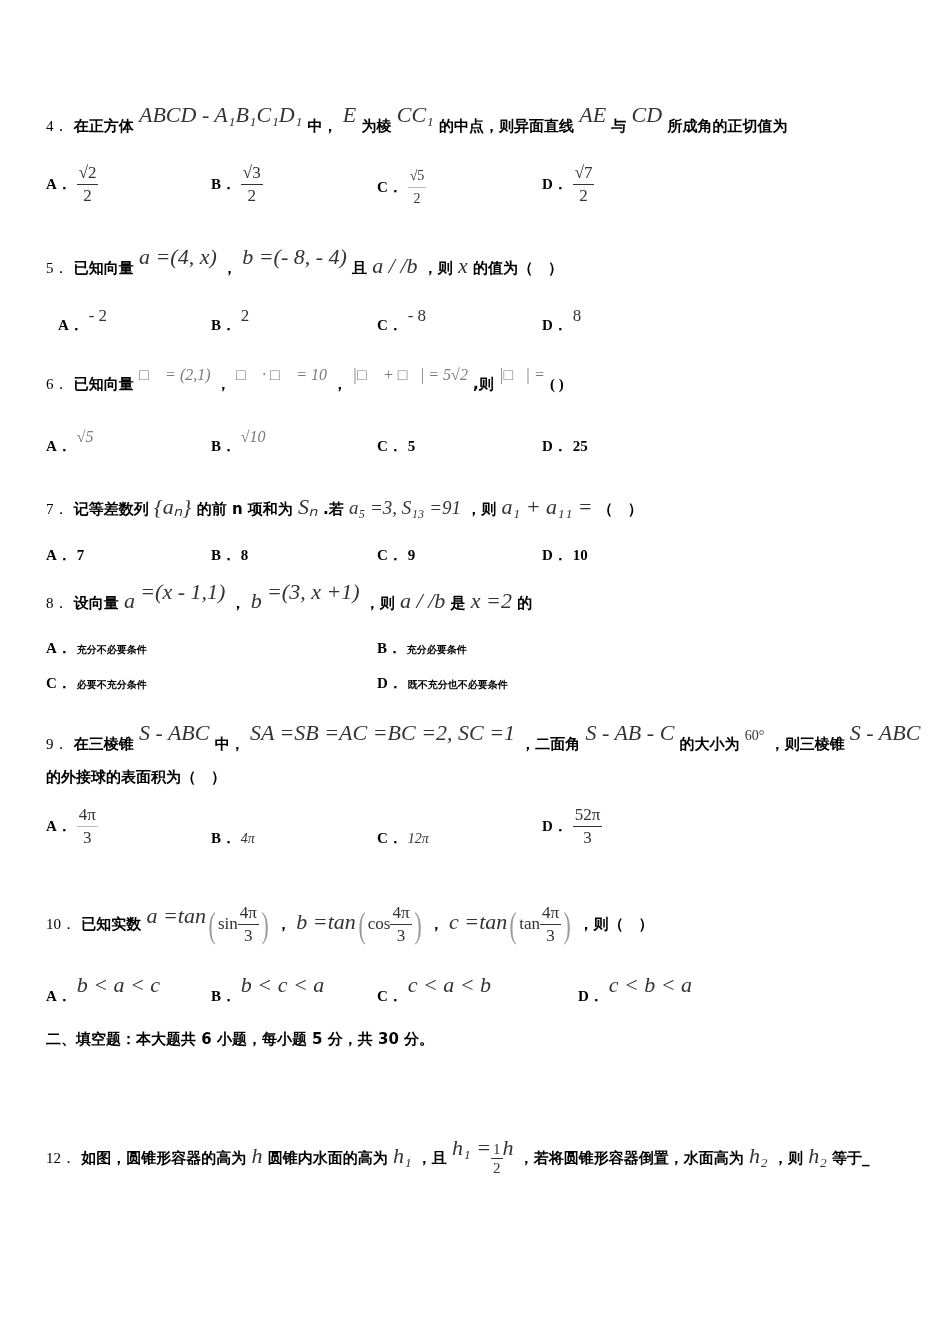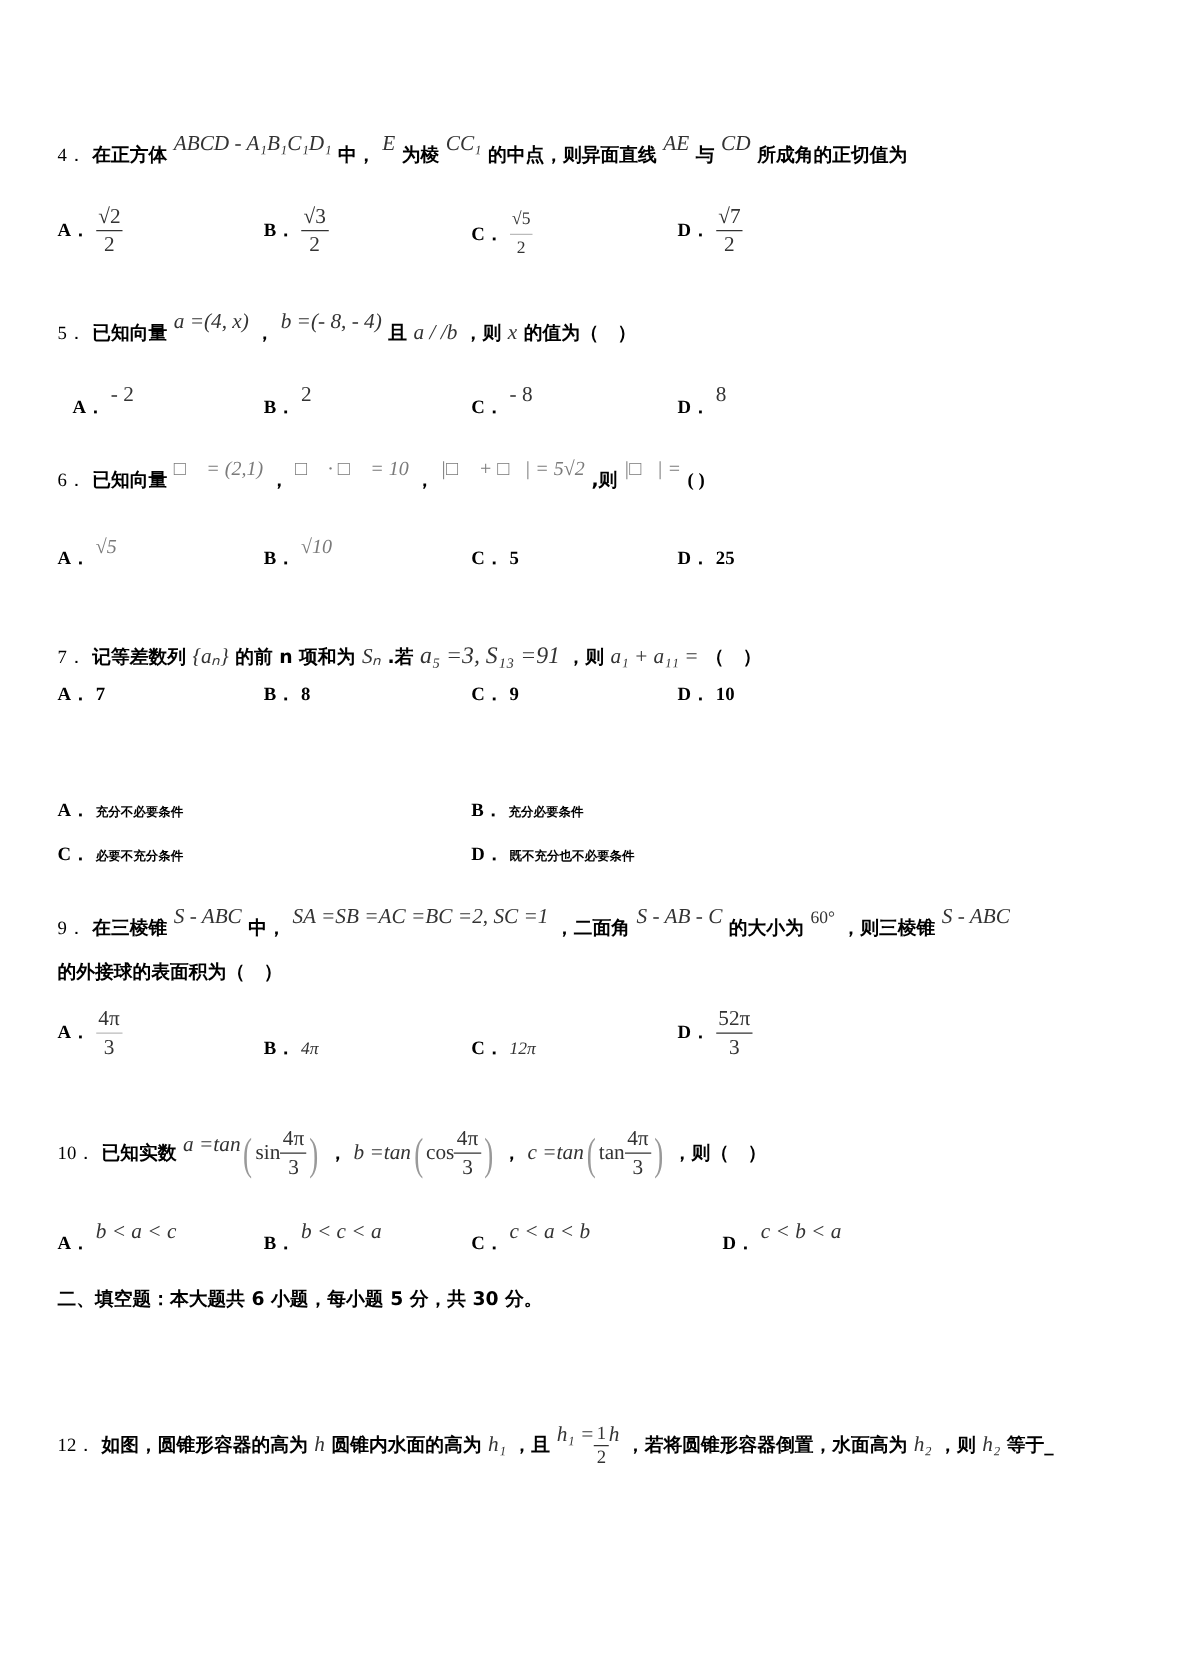--- a/index.html
+++ b/index.html
@@ -2,21 +2,21 @@
 <html><head>
 <meta charset="utf-8">
 <style>
   html, body { margin: 0; padding: 0; background: #ffffff; }
   body { width: 950px; height: 1344px; position: relative; overflow: hidden;
          font-family: "DejaVu Sans", sans-serif; color: #000; }
   .page { position: absolute; left: 0; top: 0; width: 950px; height: 1344px; }
   .row { position: absolute; left: 46px; white-space: nowrap; font-size: 15px; font-weight: bold; line-height: 20px; }
   .qnum { font-family: "Liberation Serif", serif; font-weight: normal; font-size: 15px; }
   .cjk { font-weight: bold; }
-  .m { font-family: "Liberation Serif", serif; font-style: italic; font-weight: normal; color: #333; font-size: 17px; }
+  .m { font-family: "Liberation Serif", serif; font-style: italic; font-weight: normal; color: #333; font-size: 22px; }
   .mn { font-family: "Liberation Serif", serif; font-style: normal; font-weight: normal; color: #333; font-size: 17px; }
   .sup { position: relative; top: -9px; }
   .opt { position: absolute; white-space: nowrap; font-size: 15px; line-height: 20px; }
   .optl { font-family: "Liberation Serif", serif; font-weight: bold; font-size: 15px; }
   .optv { font-family: "Liberation Serif", serif; font-weight: bold; font-size: 15px; }
   .optcjk { font-weight: bold; font-size: 10px; }
   .frac { display: inline-block; vertical-align: middle; text-align: center; font-family: "Liberation Serif", serif; color: #333; font-weight: normal; font-size: 17px; }
   .frac .num { display: block; border-bottom: 1px solid #333; padding: 0 2px; line-height: 22px; }
   .frac .den { display: block; line-height: 22px; }
   .frac.light .num { border-bottom-color: #bbb; }
@@ -112,21 +112,21 @@
   </div>
   <div class="opt" style="left:377px; top:436px;">
     <span class="optl">C．</span>
     <span class="optv">5</span>
   </div>
   <div class="opt" style="left:542px; top:436px;">
     <span class="optl">D．</span>
     <span class="optv">25</span>
   </div>
 
-  <div class="row" style="top:515px;text-align:right;">
+  <div class="row" style="top:497px;text-align:right;">
     <span class="qnum">7．</span>
     <span class="cjk">记等差数列</span>
     <span class="m">{aₙ}</span>
     <span class="cjk">的前 n 项和为</span>
     <span class="m">Sₙ</span>
     <span class="cjk">.若</span>
     <span class="m" style="font-size:19px;">a₅ =3, S₁₃ =91</span>
     <span class="cjk">，则</span>
     <span class="m">a₁ + a₁₁ =</span>
     <span class="cjk">（　）</span>
@@ -141,20 +141,34 @@
   </div>
   <div class="opt" style="left:377px; top:545px;">
     <span class="optl">C．</span>
     <span class="optv">9</span>
   </div>
   <div class="opt" style="left:542px; top:545px;">
     <span class="optl">D．</span>
     <span class="optv">10</span>
   </div>
 
+  <div class="row" style="top:591px;">
+    <span class="qnum">8．</span>
+    <span class="cjk">设向量</span>
+    <span class="m">a</span>
+    <span class="m sup">=(x - 1,1)</span>
+    <span class="cjk">，</span>
+    <span class="m">b</span>
+    <span class="m sup">=(3, x +1)</span>
+    <span class="cjk">，则</span>
+    <span class="m">a / /b</span>
+    <span class="cjk">是</span>
+    <span class="m">x =2</span>
+    <span class="cjk">的</span>
+  </div>
   <div class="opt" style="left:46px; top:638px;">
     <span class="optl">A．</span>
     <span class="optcjk">充分不必要条件</span>
   </div>
   <div class="opt" style="left:377px; top:638px;">
     <span class="optl">B．</span>
     <span class="optcjk">充分必要条件</span>
   </div>
   <div class="opt" style="left:46px; top:673px;">
     <span class="optl">C．</span>

